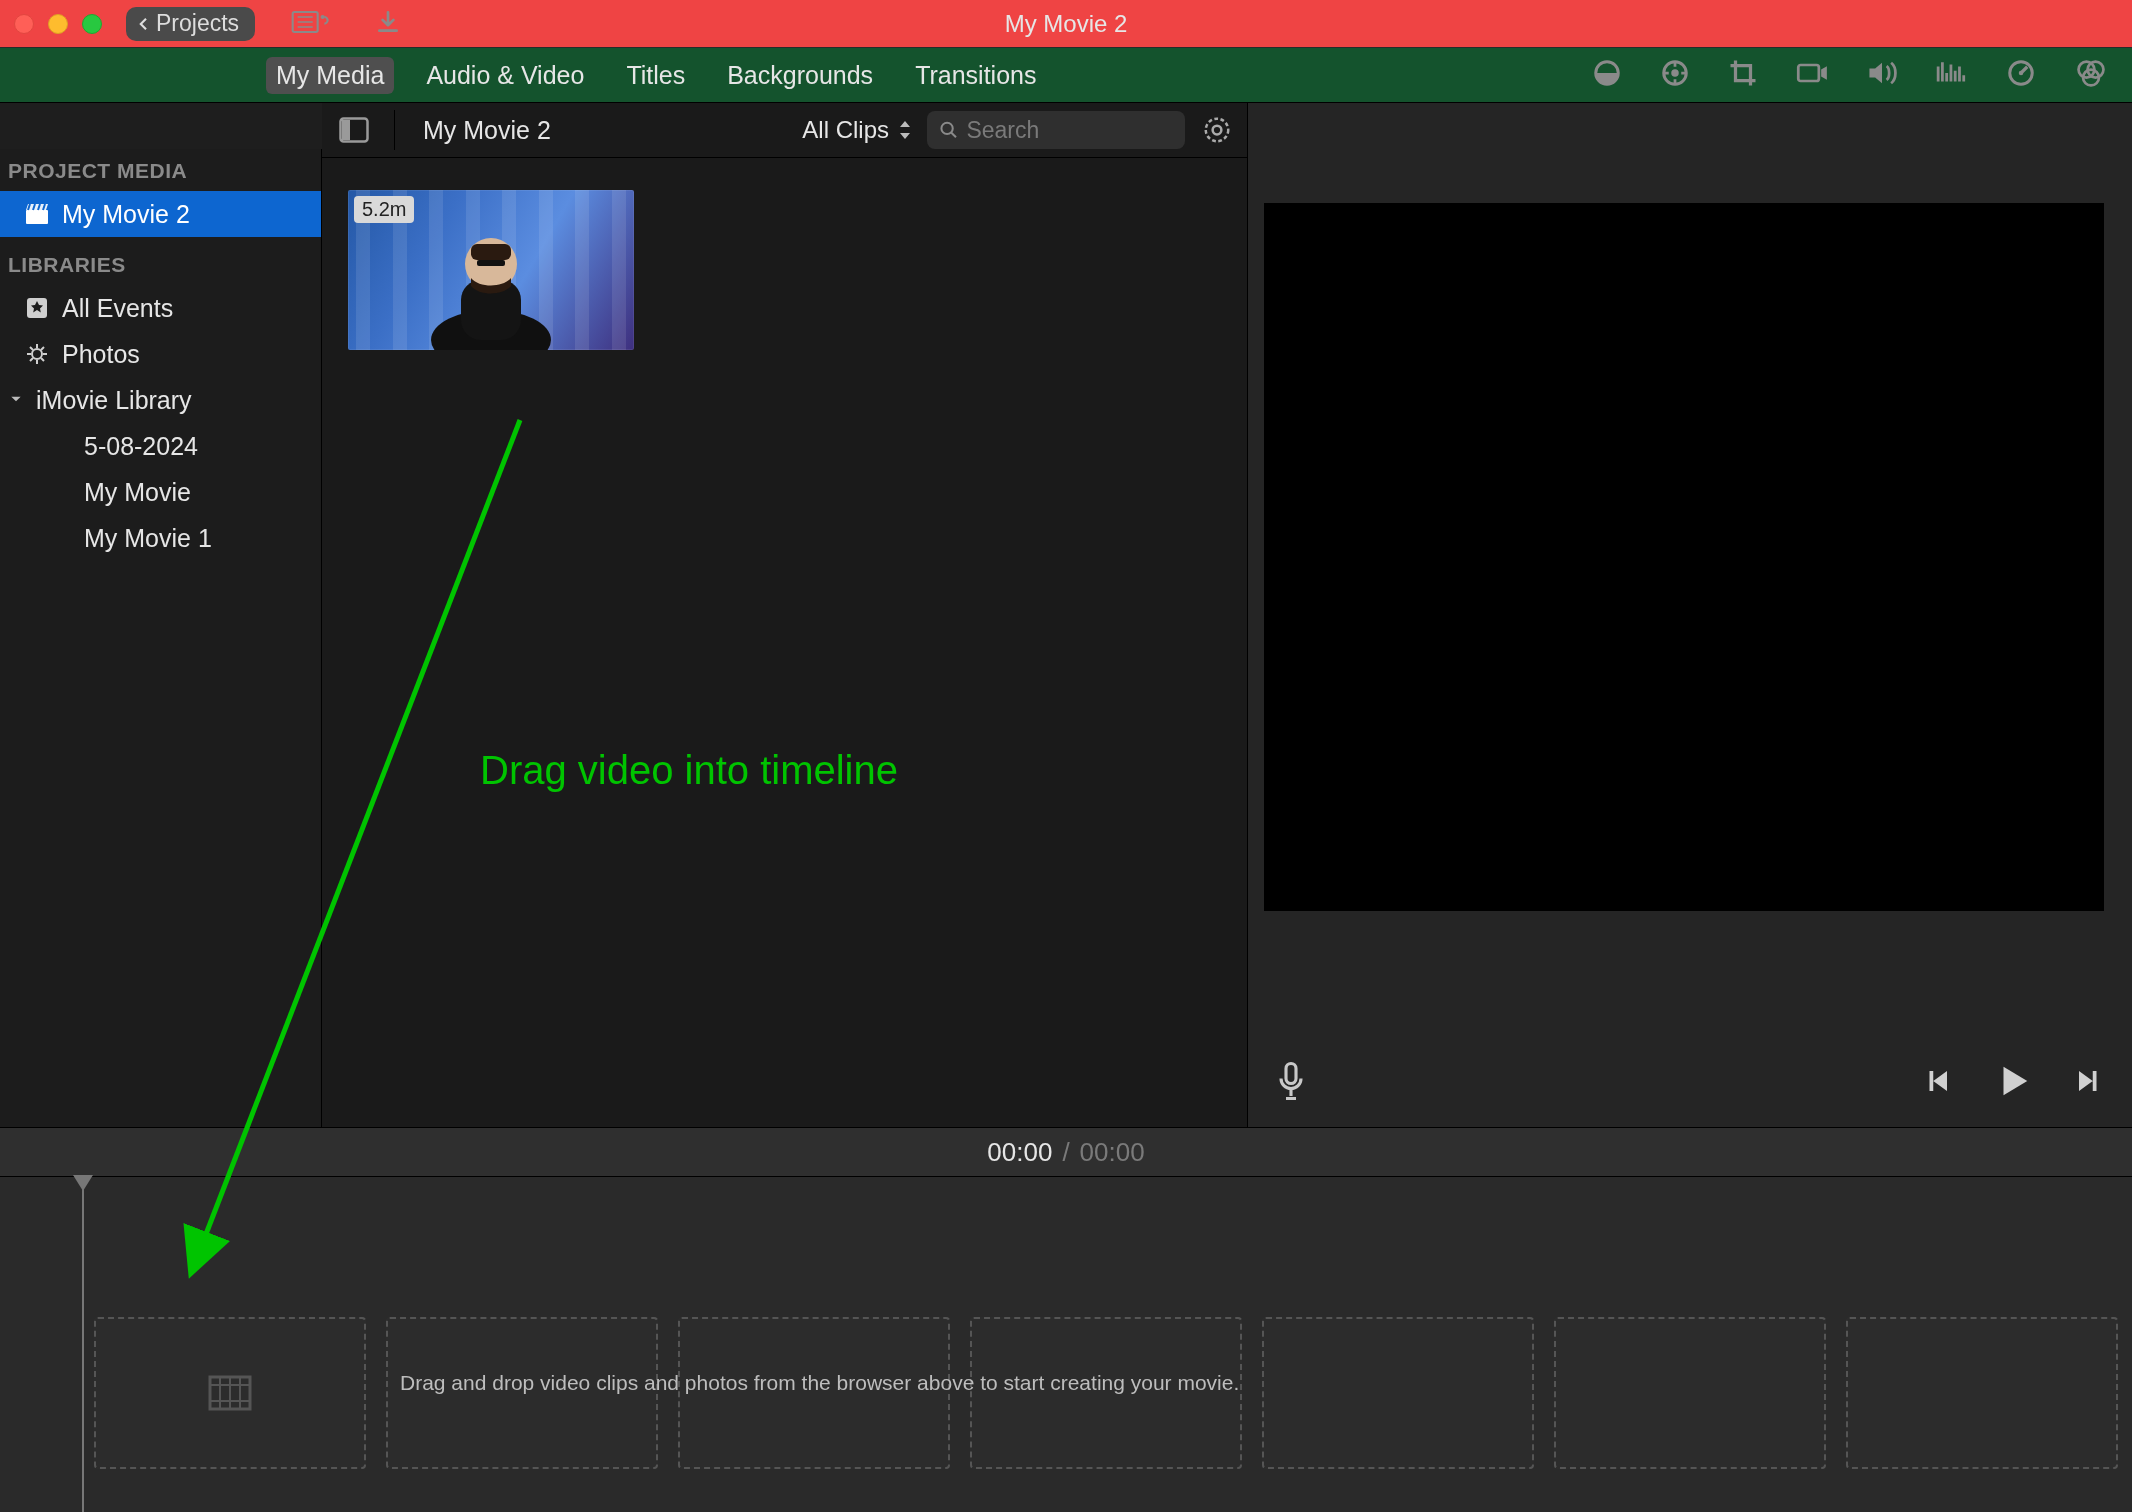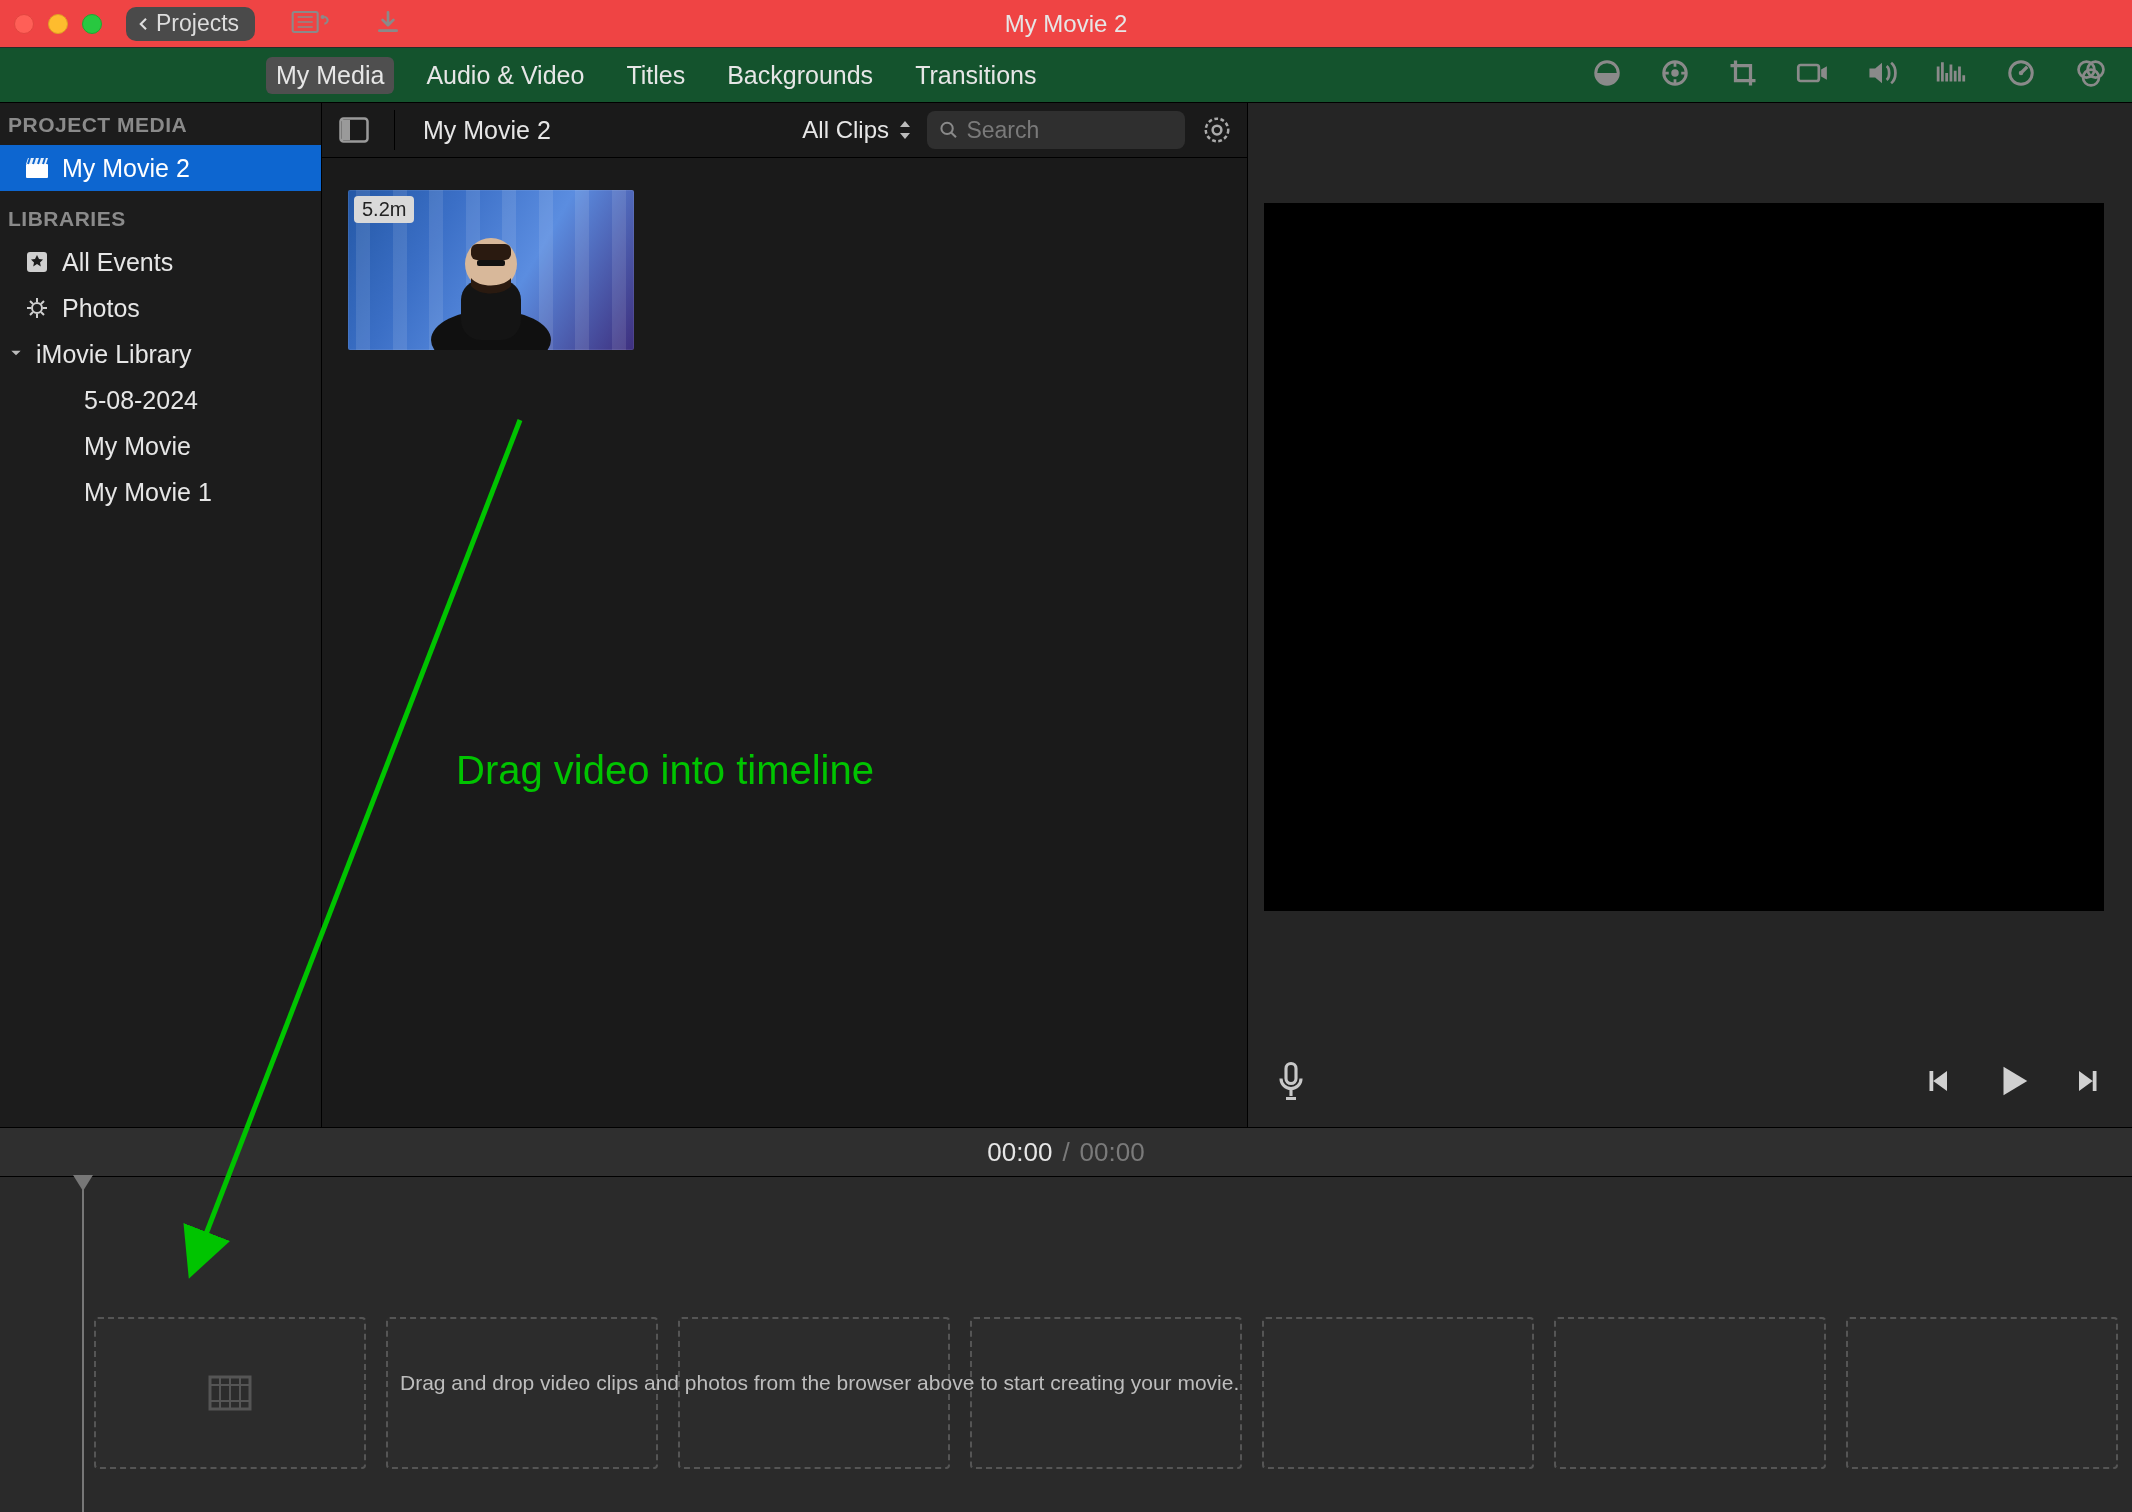--- a/index.html
+++ b/index.html
@@ -59,20 +59,21 @@
     height: 1024px;
   }
 
   
   .sidebar {
     width: 322px;
     background: #1c1c1c;
     border-right: 1px solid #000;
     display: flex;
     flex-direction: column;
+    margin-top: 46px;
   }
   .sidebar-section-label {
     font-size: 21px;
     font-weight: 600;
     color: #8a8a8a;
     padding: 10px 8px 8px 8px;
     letter-spacing: .5px;
   }
   .sidebar-item {
     display: flex;
@@ -577,13 +578,13 @@
 </div>
 
 <svg class="annotation-arrow" style="left:170px; top:410px;" width="380" height="880">
   <defs>
     <marker id="arrowhead" markerWidth="10" markerHeight="10" refX="6" refY="5" orient="auto">
       <path d="M0 0L10 5L0 10z" fill="#00c400"></path>
     </marker>
   </defs>
   <line x1="350" y1="10" x2="26" y2="850" stroke="#00c400" stroke-width="5" marker-end="url(#arrowhead)"></line>
 </svg>
-<div class="annotation-label" style="left:456px; top:748px;">Drag video into timeline</div>
+<div class="annotation-label" style="left:480px; top:748px;">Drag video into timeline</div>
 
 </body></html>

